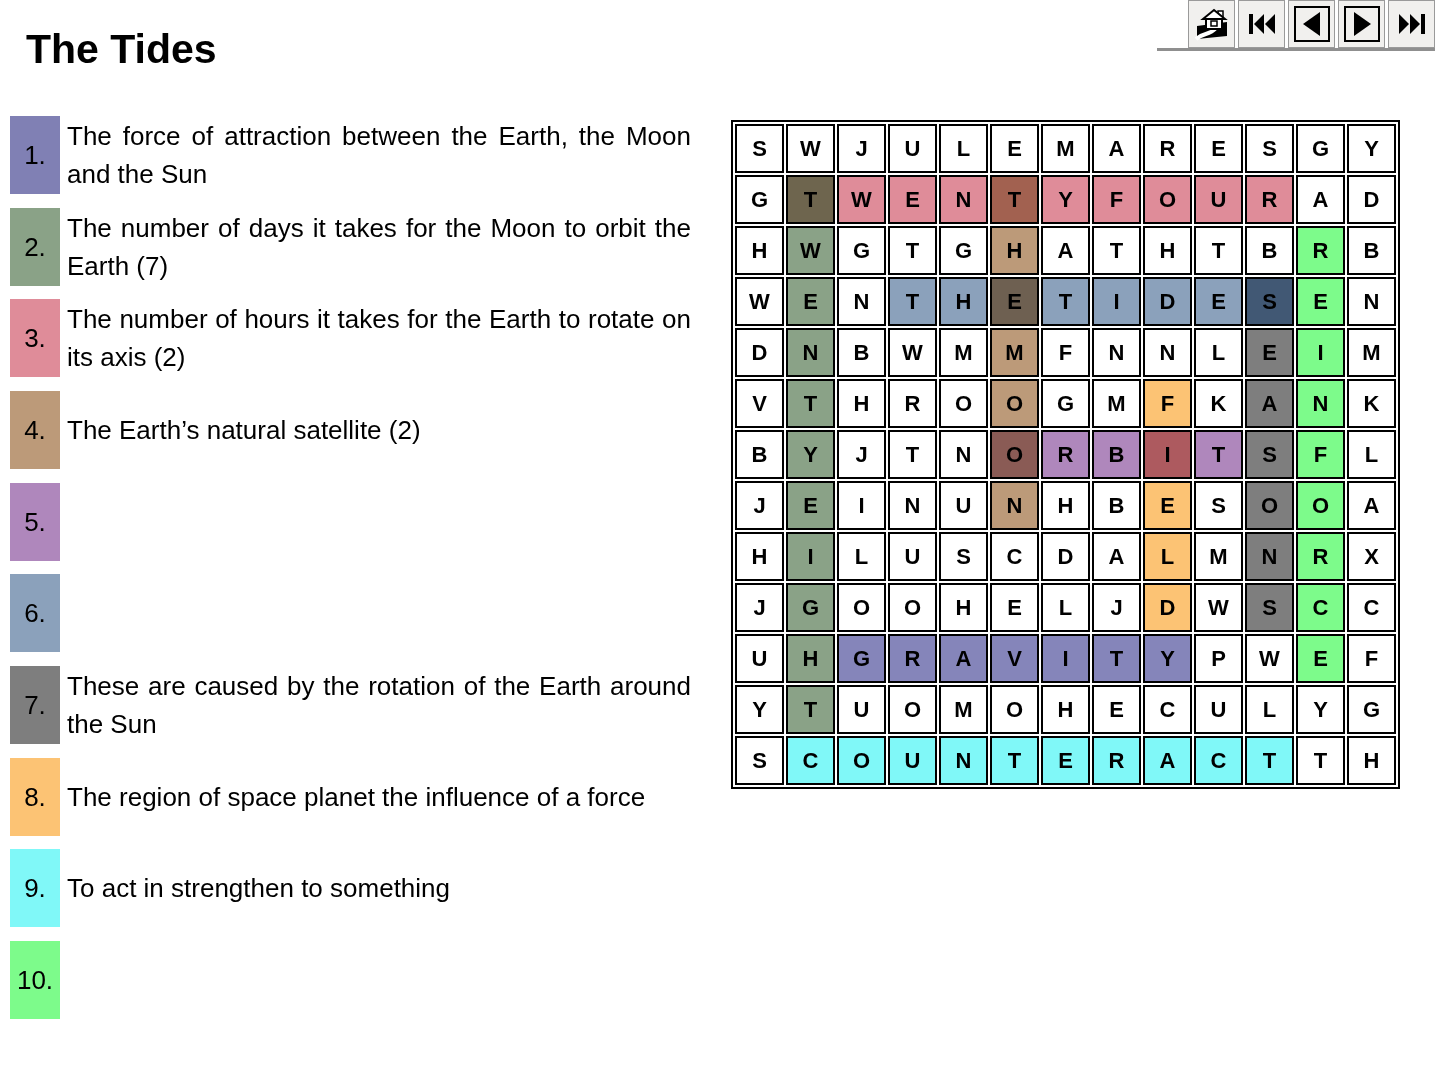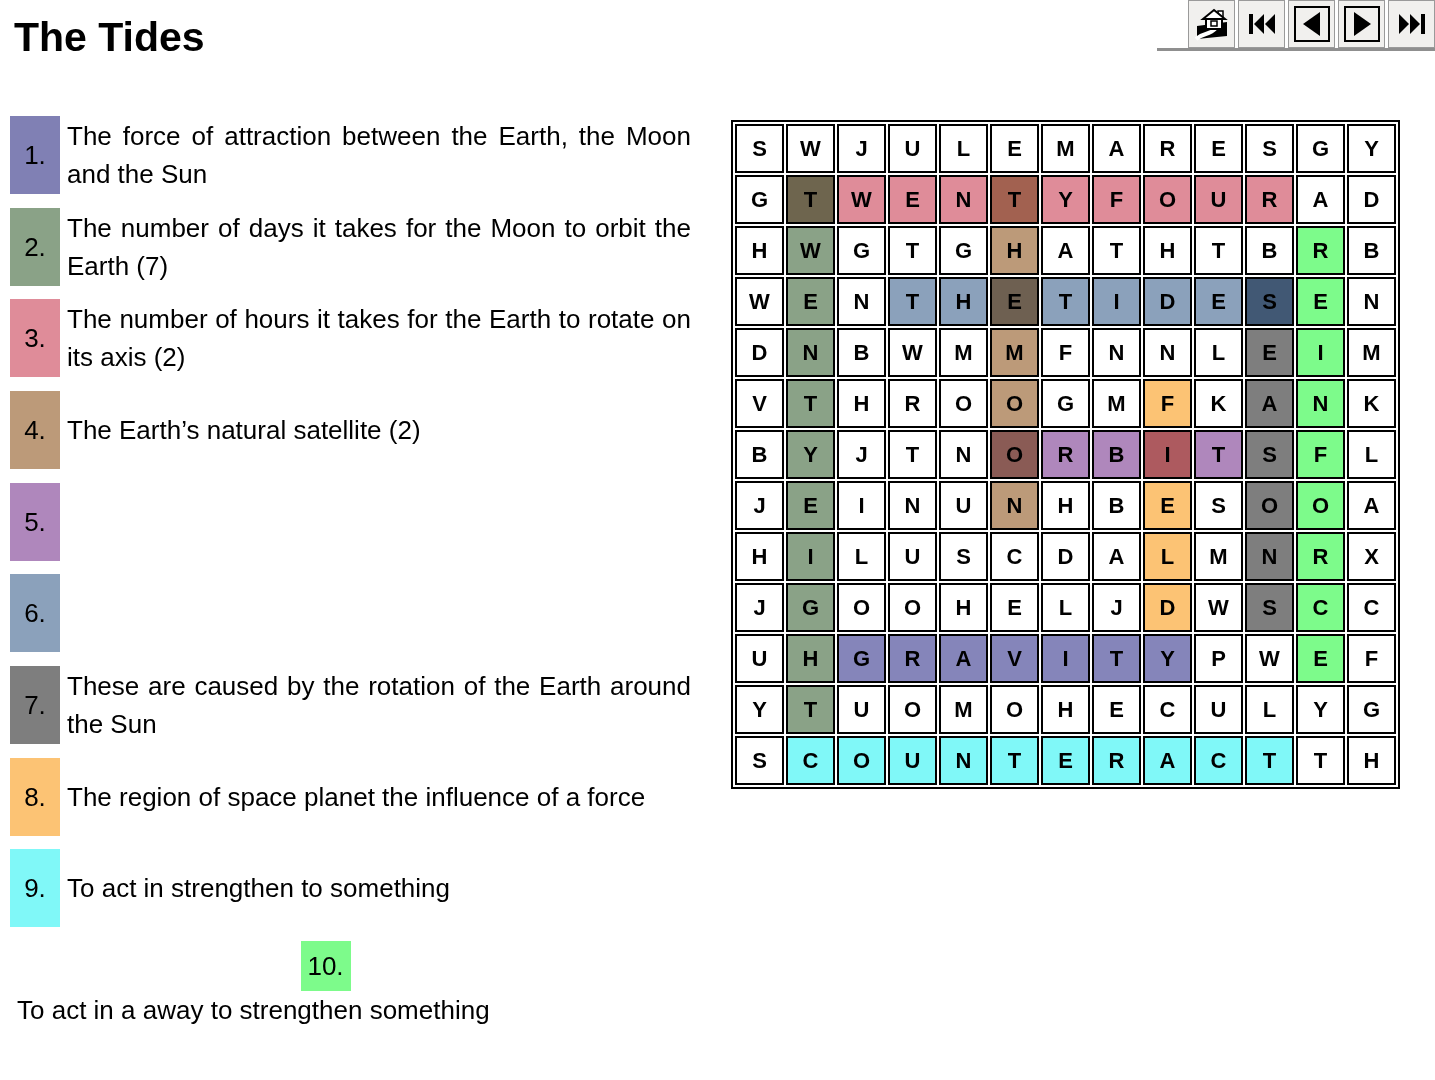--- a/index.html
+++ b/index.html
@@ -1,21 +1,21 @@
 <!DOCTYPE html>
 <html><head>
 <meta charset="utf-8">
 <style>
   html,body{margin:0;padding:0;}
   body{
     width:1435px;height:1080px;background:#ffffff;position:relative;overflow:hidden;
     font-family:"Liberation Sans", sans-serif;color:#000;
   }
   .page-title{
-    position:absolute;left:14px;top:14px;margin:0;
+    position:absolute;left:14px;top:14px;margin:12px;
     font-size:41px;font-weight:700;letter-spacing:0px;color:#000;
   }
   
   .toolbar{
     position:absolute;top:0;right:0;height:48px;
     display:flex;align-items:stretch;
     padding-left:28px;
     border-bottom:3px solid #8f8f8f;
     background:#ffffff;
   }
@@ -136,23 +136,22 @@
       <div class="clue-text">These are caused by the rotation of the Earth around the Sun</div>
     </div>
     <div class="clue" style="top: 642px;">
       <div class="chip" style="background: rgb(252, 195, 116);">8.</div>
       <div class="clue-text">The region of space planet the influence of a force</div>
     </div>
     <div class="clue" style="top: 733px;">
       <div class="chip" style="background: rgb(128, 248, 248);">9.</div>
       <div class="clue-text">To act in strengthen to something</div>
     </div>
-    <div class="clue" style="top: 825px; flex-direction: column;">
+    <div class="clue" style="top: 825px;">
       <div class="chip" style="background: rgb(125, 251, 139);">10.</div>
-      <div class="clue-text">To act in a away to strengthen something</div>
     </div>
   </div>
 
 <table class="grid">
   <tbody>
       <tr>
         <td style="background: rgb(255, 255, 255);">S</td>
         <td style="background: rgb(255, 255, 255);">W</td>
         <td style="background: rgb(255, 255, 255);">J</td>
         <td style="background: rgb(255, 255, 255);">U</td>

